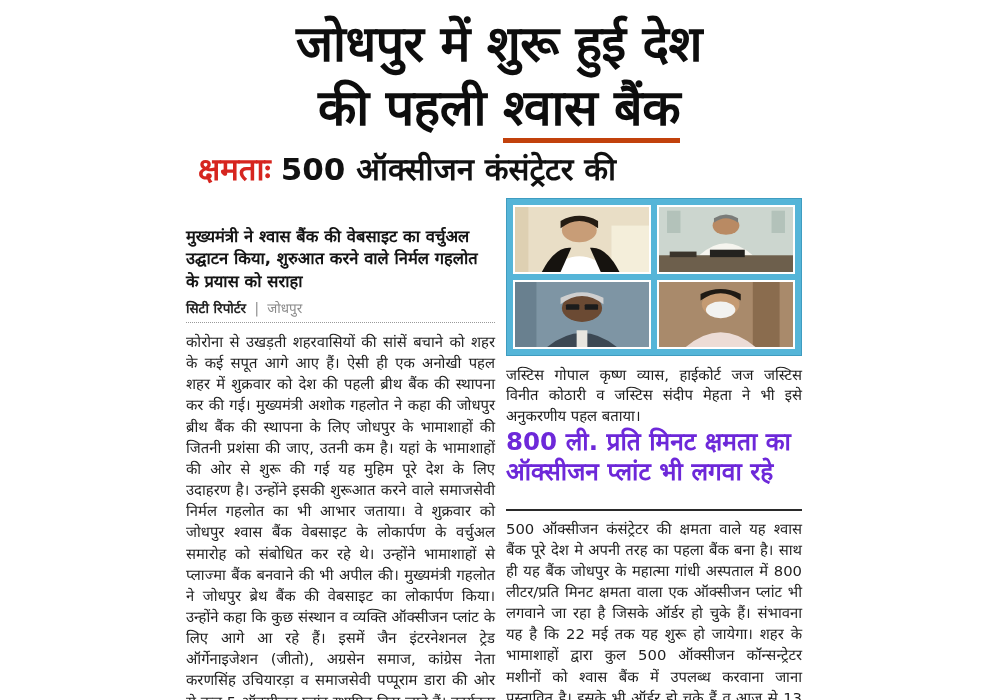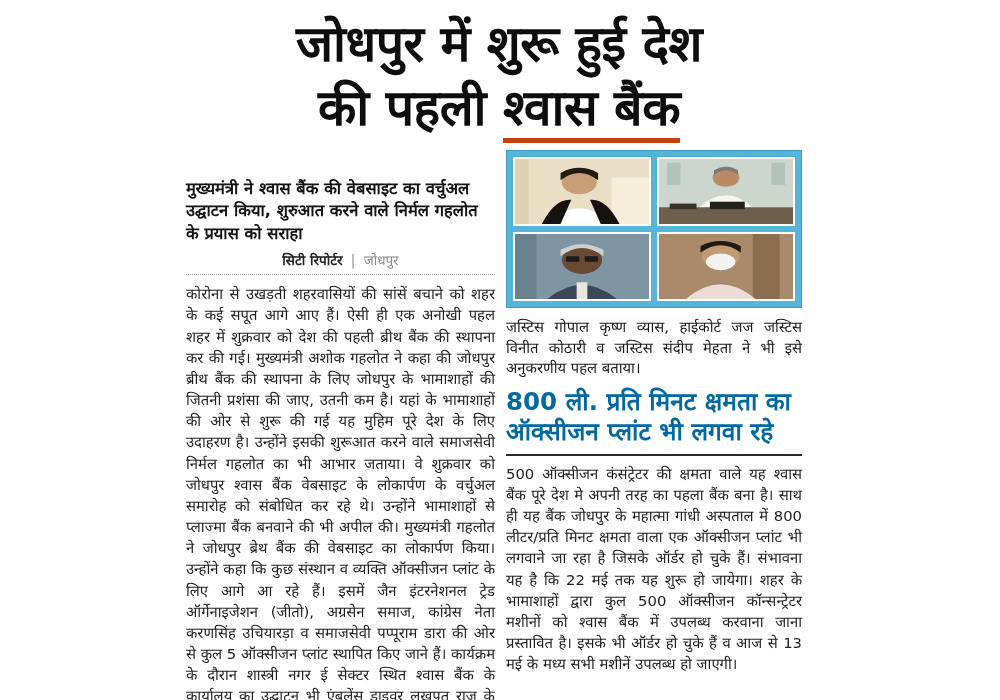--- a/index.html
+++ b/index.html
@@ -52,21 +52,21 @@
   .col-right { width: 296px; flex: 0 0 296px; }
   .intro {
     font-size: 16.5px;
     font-weight: 700;
     line-height: 1.36;
     color: #141414;
     margin-top: 28px;
   }
   .byline {
     margin-top: 6px;
-    text-align: center;
+    text-align: left;
     font-size: 13.5px;
     padding-bottom: 5px;
     border-bottom: 1px dotted #9a9a9a;
   }
   .byline .reporter { font-weight: 700; color: #222; }
   .byline .sep { color: #8a8a8a; margin: 0 4px; }
   .byline .city { color: #8a8a8a; font-weight: 400; }
   .bodytext {
     margin-top: 8px;
     font-size: 14.8px;
@@ -100,41 +100,44 @@
     white-space: nowrap;
     overflow: hidden;
   }
   .para1 {
     margin-top: 9px;
     font-size: 14.8px;
     line-height: 1.4;
     text-align: justify;
   }
   .subhead2 {
-    margin-top: 8px;
+    margin-top: 0;
     font-size: 24.5px;
     font-weight: 800;
     line-height: 1.22;
-    color: #0369a1;
+    color: #6d28d9;
     border-bottom: 2px solid #2a2a2a;
-    padding-bottom: 7px;
+    padding-bottom: 22px;
   }
   .col-right .bodytext { margin-top: 7px; }
 </style>
 </head>
 <body>
 
 <div class="page">
   <div class="article">
 
     <h1 class="headline">
       <span>जोधपुर में शुरू हुई देश</span><br>
       <span>की पहली </span><span class="underlined">श्वास बैंक</span>
     </h1>
 
+    <h2 class="subhead">
+      <span class="red">क्षमताः</span><span>500 ऑक्सीजन कंसंट्रेटर की</span>
+    </h2>
 
     <div class="columns">
 
       <div class="col-left">
         <p class="intro">मुख्यमंत्री ने श्वास बैंक की वेबसाइट का वर्चुअल उद्घाटन किया, शुरुआत करने वाले निर्मल गहलोत के प्रयास को सराहा</p>
 
         <div class="byline">
           <span class="reporter">सिटी रिपोर्टर</span>
           <span class="sep">|</span>
           <span class="city">जोधपुर</span>

